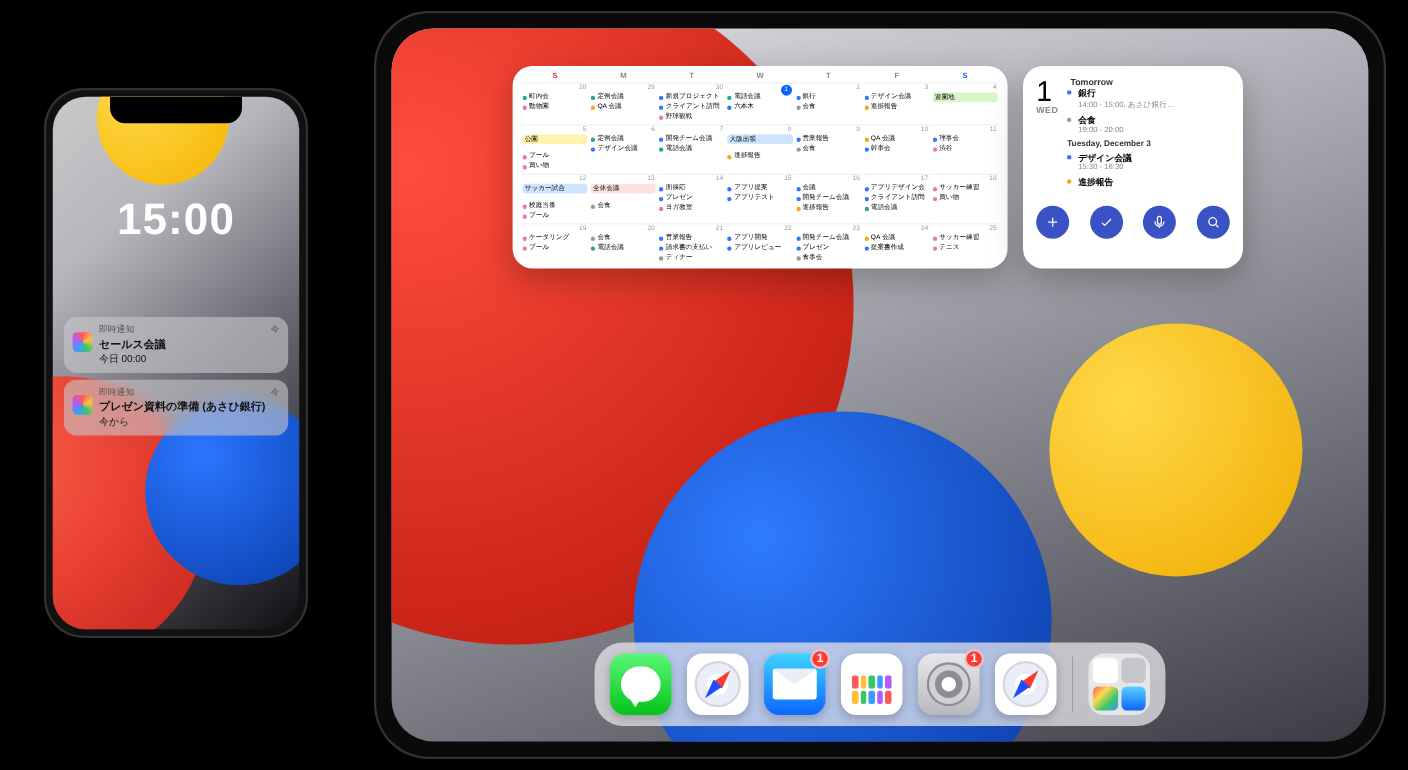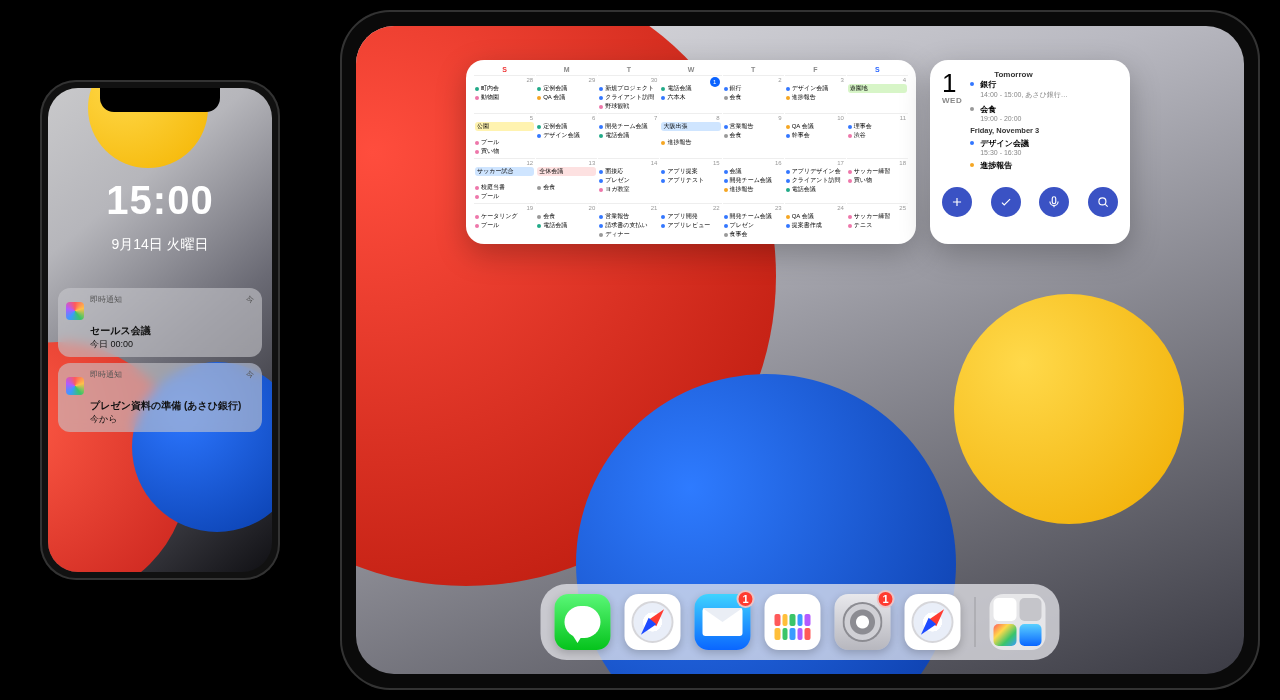--- a/index.html
+++ b/index.html
@@ -95,21 +95,21 @@
   }
   .notif-icon {
     width: 18px; height: 18px;
     border-radius: 4px;
     background: conic-gradient(#ff5a5a,#ffc04a,#3ac569,#3a9bff,#b35aff,#ff5a5a);
     flex-shrink: 0;
     margin-top: 8px;
   }
   .notif-body { flex: 1; font-size: 9px; color:#111;}
   .notif-hdr { font-size:8px; color:#555; display:flex; justify-content:space-between;}
-  .notif-title { font-weight:600; font-size:10px; margin-top:19px;}
+  .notif-title { font-weight:600; font-size:10px; margin-top:1px;}
   .notif-sub {font-size:9px;}
 
   
   .ipad {
     position: absolute;
     left: 340px;
     top: 10px;
     width: 920px;
     height: 680px;
     border-radius: 50px;
@@ -195,21 +195,21 @@
   .allday{border-radius:3px;padding:0 2px;font-size:6px;margin-top:7px;}
 
   .widget-agenda{
     width:200px;
     padding:10px 12px 8px 12px;
     display:flex;flex-direction:column;
   }
   .agenda-hdr{display:flex;gap:8px;align-items:flex-start;margin-bottom:6px;}
   .agenda-daynum{font-size:26px;font-weight:300;line-height:1;}
   .agenda-dayname{font-size:8px;font-weight:700;color:#888;letter-spacing:0.5px;}
-  .agenda-tomorrow{font-size:8px;font-weight:700;color:#333;margin-left:24px;}
+  .agenda-tomorrow{font-size:8px;font-weight:700;color:#333;margin-left:3px;}
   .agenda-list{flex:1;font-size:8px;}
   .agenda-item{display:flex;gap:6px;margin-bottom:4px;}
   .agenda-item .dot{margin-top:3px;}
   .agenda-item .tt{font-weight:600;}
   .agenda-item .sub{color:#888;font-size:7px;}
   .agenda-section{font-size:7.5px;font-weight:700;color:#333;margin:4px 0 3px 0;}
   .agenda-actions{display:flex;gap:10px;justify-content:space-between;margin-top:6px;}
   .aabtn{
     width:30px;height:30px;border-radius:50%;
     background:#3a52c4;display:flex;align-items:center;justify-content:center;
@@ -293,21 +293,20 @@
 </head>
 <body>
 
 <div class="iphone">
   <div class="iphone-screen">
     <div class="iphone-blob-yellow"></div>
     <div class="iphone-blob-red"></div>
     <div class="iphone-blob-blue"></div>
     <div class="notch"></div>
     <div class="lock-time">15:00</div>
-    <div class="lock-date">9月14日 火曜日</div>
 
     <div class="notif-stack">
       <div class="notif">
         <div class="notif-icon"></div>
         <div class="notif-body">
           <div class="notif-hdr">
             <span>即時通知</span>
             <span>今</span>
           </div>
           <div class="notif-title">セールス会議</div>
@@ -687,21 +686,21 @@
                   </div>
                 </div>
                 <div class="agenda-item">
                   <span class="dot" style="background: rgb(153, 153, 153);"></span>
                   <div>
                     <div class="tt">会食</div>
                     <div class="sub">19:00 - 20:00</div>
                   </div>
                 </div>
               </div>
-            <div class="agenda-section">Friday, November 3</div>
+            <div class="agenda-section">Tuesday, December 3</div>
             <div class="agenda-list" id="agenda-sec2">
                 <div class="agenda-item">
                   <span class="dot" style="background: rgb(51, 119, 255);"></span>
                   <div>
                     <div class="tt">デザイン会議</div>
                     <div class="sub">15:30 - 16:30</div>
                   </div>
                 </div>
                 <div class="agenda-item">
                   <span class="dot" style="background: rgb(245, 166, 35);"></span>

